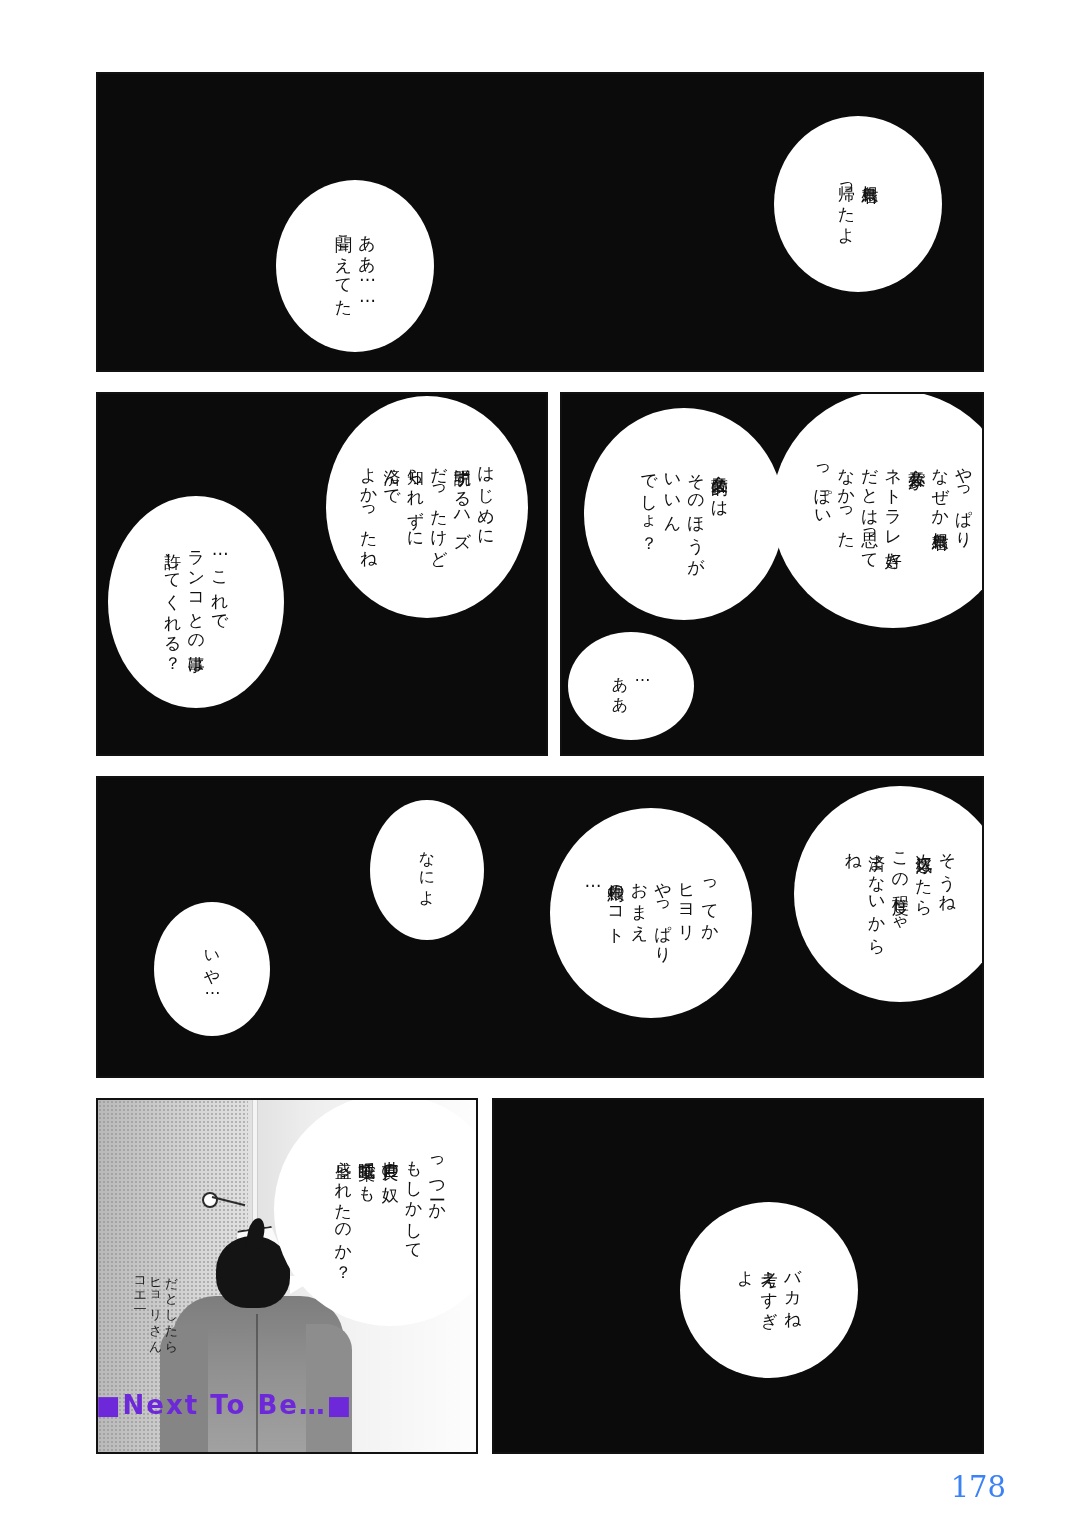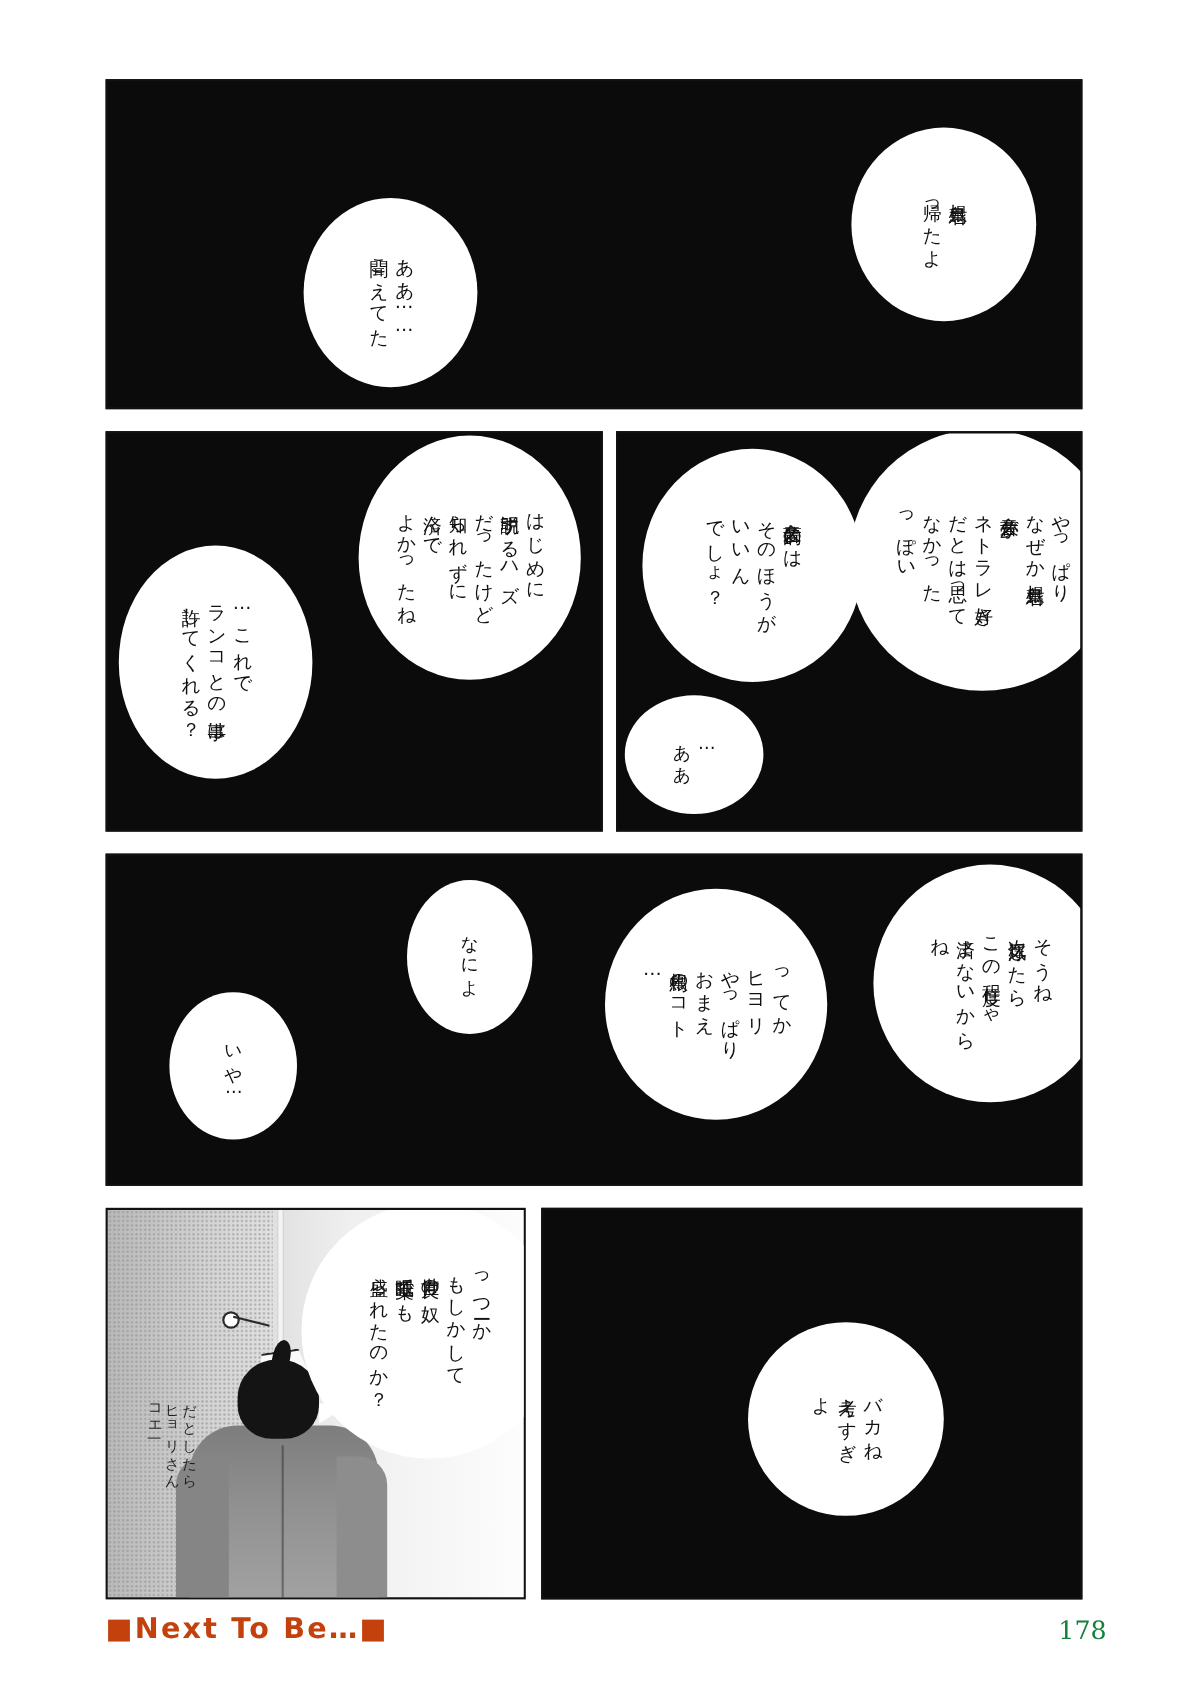--- a/index.html
+++ b/index.html
@@ -171,33 +171,33 @@
     letter-spacing: 1px;
     color: #1c1c1c;
     line-height: 1.2;
     white-space: pre;
     transform: rotate(0deg);
   }
 
   
   .next-label {
     position: absolute;
-    left: 96px; top: 1466px;
+    left: 96px; top: 1390px;
     font-family: "DejaVu Sans", "Liberation Sans", sans-serif;
     font-size: 26px;
     font-weight: bold;
     letter-spacing: 2px;
-    color: #c2410c;
+    color: #6d28d9;
   }
   .page-number {
     position: absolute;
     right: 74px; top: 1470px;
     font-family: "DejaVu Serif", "Liberation Serif", serif;
-    font-size: 23px;
-    color: #15803d;
+    font-size: 29px;
+    color: #3b82f6;
   }
 </style>
 </head>
 <body>
 
 <div class="page">
 
   <div class="panel" id="panel-1">
 
     <div class="balloon" style="left:676px; top:42px; width:168px; height:176px;">

